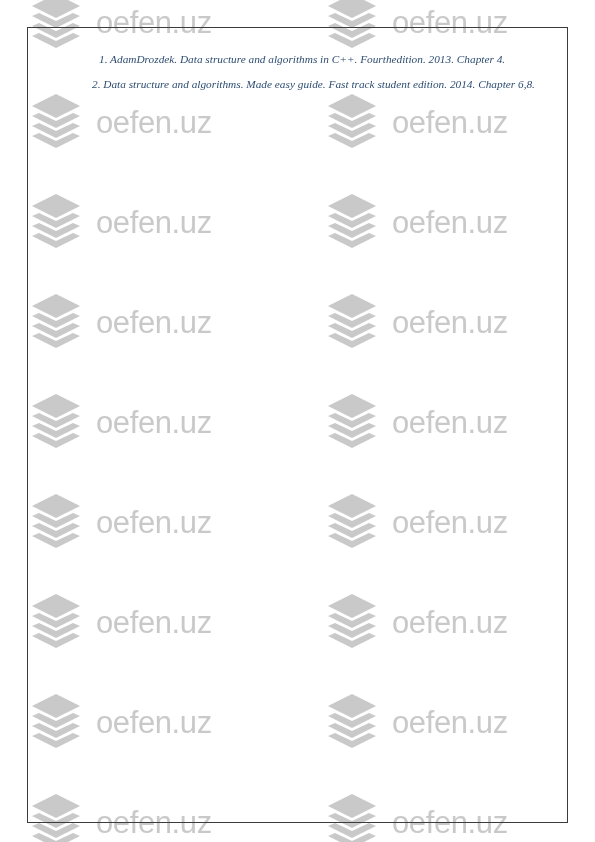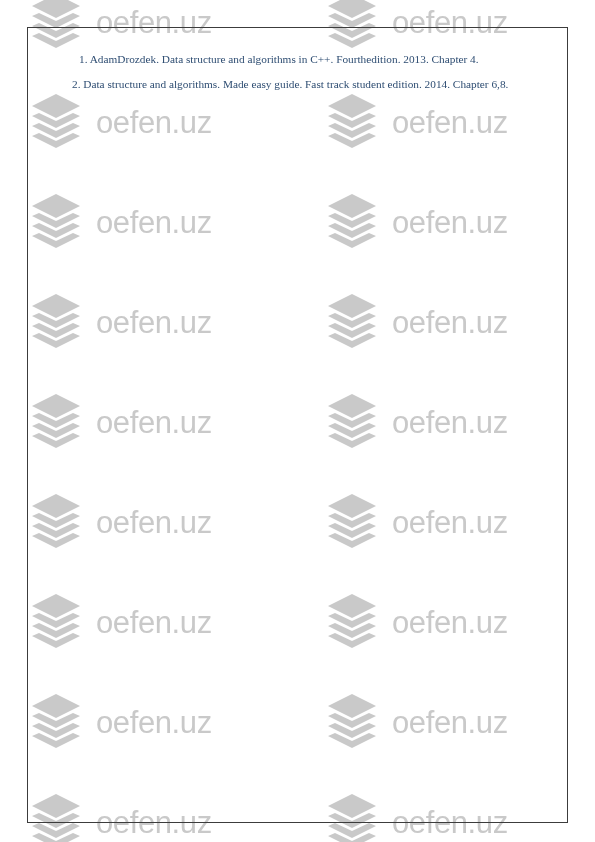--- a/index.html
+++ b/index.html
@@ -60,24 +60,25 @@
     width: 541px;
     height: 796px;
     border: 1px solid #3c3c3c;
     box-sizing: border-box;
     z-index: 1;
   }
 
   
   #content {
     position: absolute;
-    left: 72px;
+    left: 92px;
     top: 47px;
     width: 470px;
     z-index: 2;
+    font-style: italic;
   }
 
   .doc-para {
     color: #2e4d72;
     font-size: 11.3px;
     line-height: 24px;
     text-align: justify;
     text-justify: inter-word;
     margin: 0 0 1px 0;
     -webkit-font-smoothing: antialiased;

